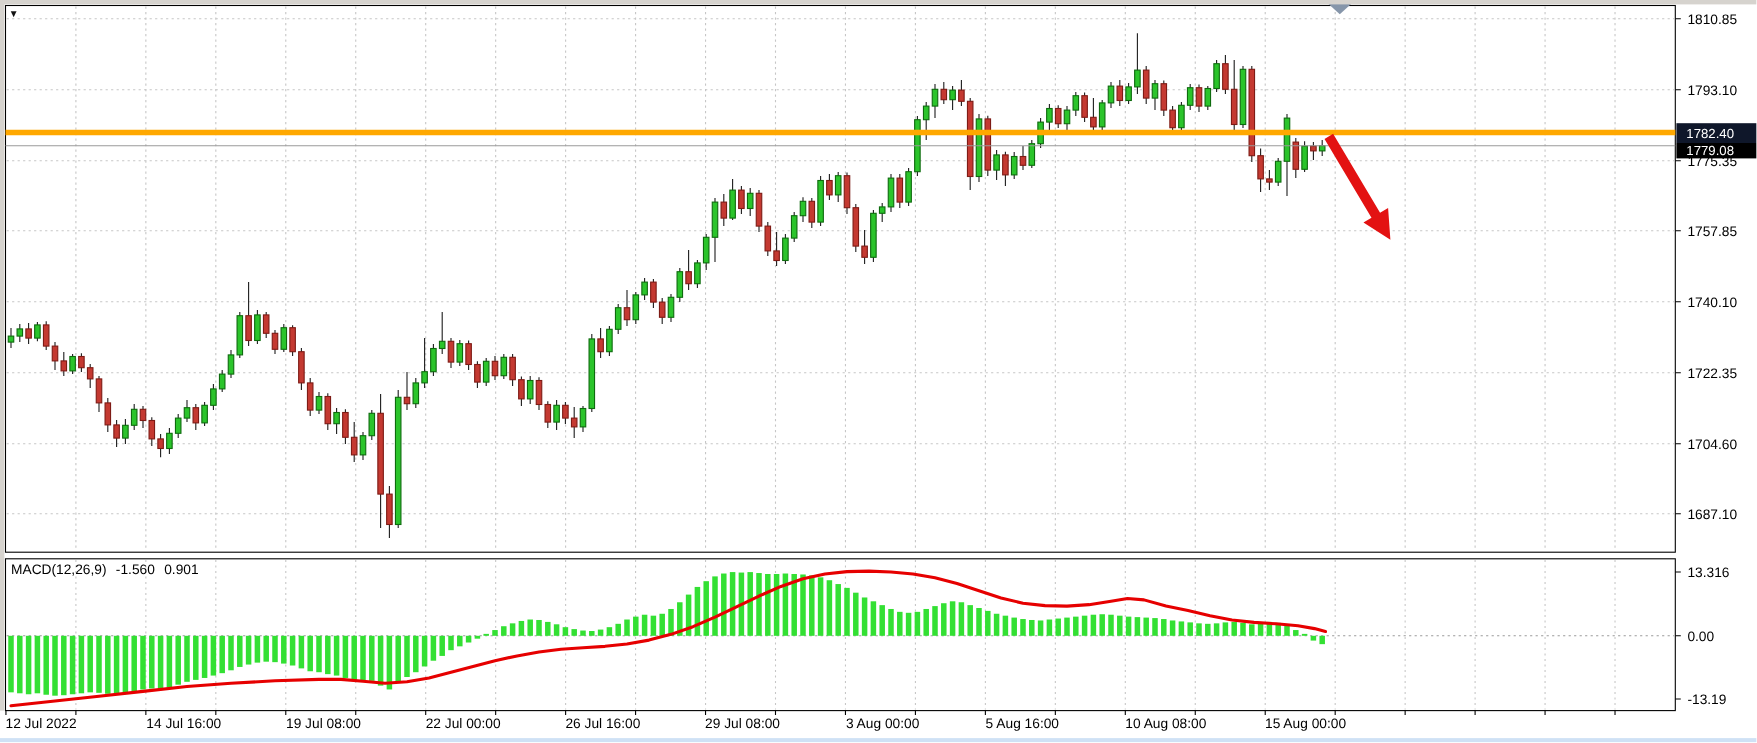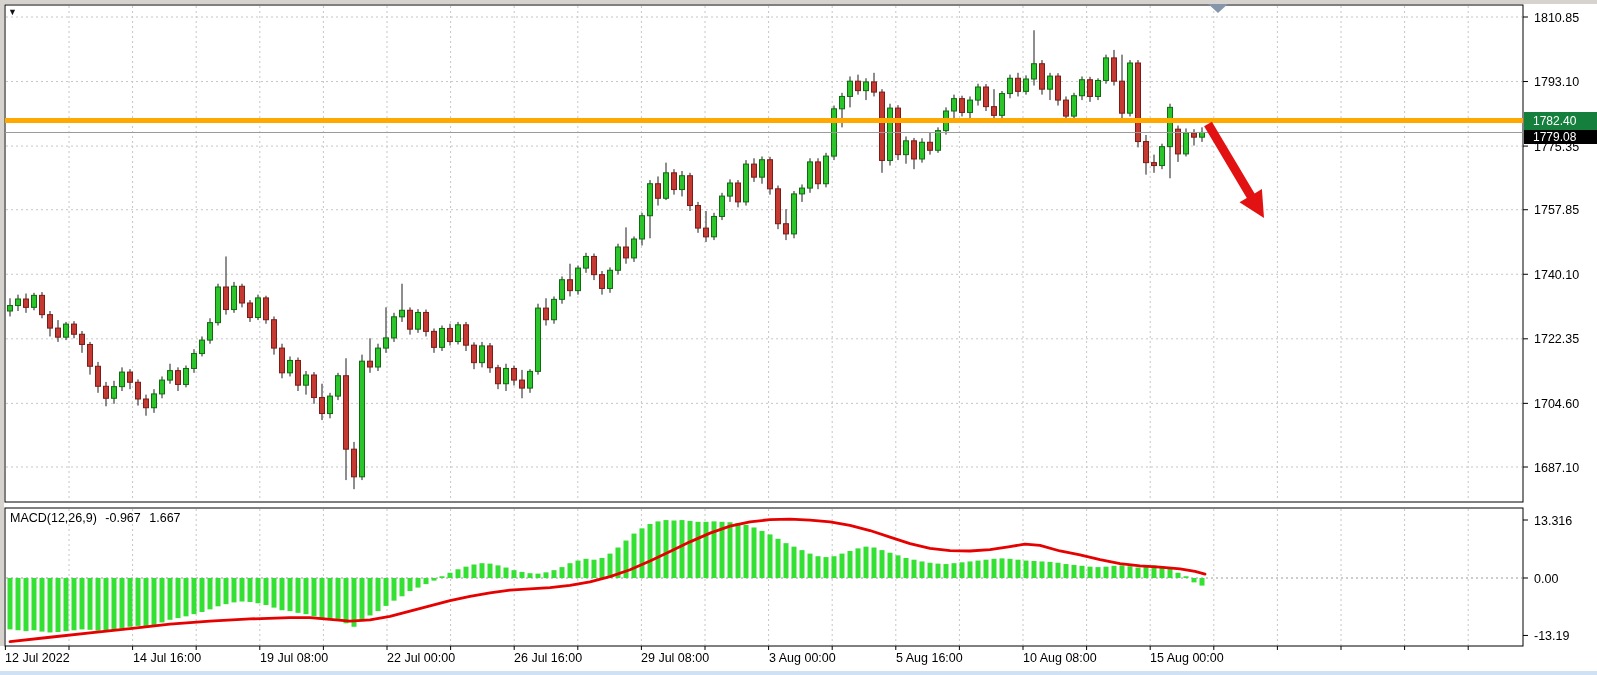--- a/index.html
+++ b/index.html
@@ -7,21 +7,21 @@
          font-family:"Liberation Sans","DejaVu Sans",sans-serif;}
   #chart-svg{position:absolute;left:0;top:0;}
   .overlay{position:absolute;color:#000;white-space:nowrap;}
   #ohlc-info{left:23px;top:6px;font-size:12.5px;letter-spacing:0.2px;}
   #ohlc-info span{margin-right:6px;}
   #symbol-dd{left:8px;top:7px;font-size:9px;color:#111;}
   #macd-info{left:10px;top:511px;font-size:12.5px;}
   #macd-info span{margin-right:5px;text-align:right;}
   .badge{position:absolute;left:1524px;width:73px;color:#fff;font-size:12px;
          padding-left:9px;box-sizing:border-box;}
-  #hline-badge{top:112px;height:18px;line-height:18px;background:#15803d;}
+  #hline-badge{top:112px;height:18px;line-height:18px;background:#0f172a;}
   #bid-badge{top:130px;height:14px;line-height:14px;background:#000000;}
   #bottom-strip{position:absolute;left:0;top:671px;width:1597px;height:4px;background:#CFE1F5;}
   .frame-margin{position:absolute;background:#D6D3CE;}
 </style>
 </head>
 <body>
 
 <div id="stage">
   <svg id="chart-svg" width="1597" height="675" viewBox="0 0 1597 675">
       <g>
@@ -619,21 +619,21 @@
     </svg>
 
   <div class="frame-margin" style="left:0;top:0;width:1597px;height:4px;"></div>
   <div class="frame-margin" style="left:0;top:0;width:4px;height:646px;"></div>
 
   <span id="symbol-dd" class="overlay">▼</span>
 
 
   <div id="macd-info" class="overlay">
     <span>MACD(12,26,9)</span>
-    <span>-0.967</span>
-    <span>1.667</span>
+    <span>-1.560</span>
+    <span>0.901</span>
   </div>
 
   <div id="hline-badge" class="badge">1782.40</div>
   <div id="bid-badge" class="badge">1779.08</div>
 
   <div id="bottom-strip"></div>
 </div>
 
 </body></html>

